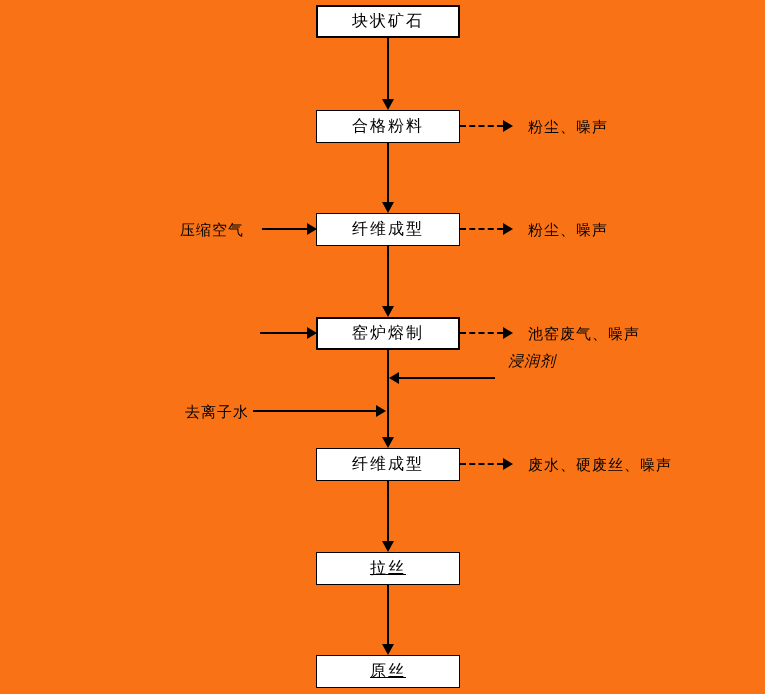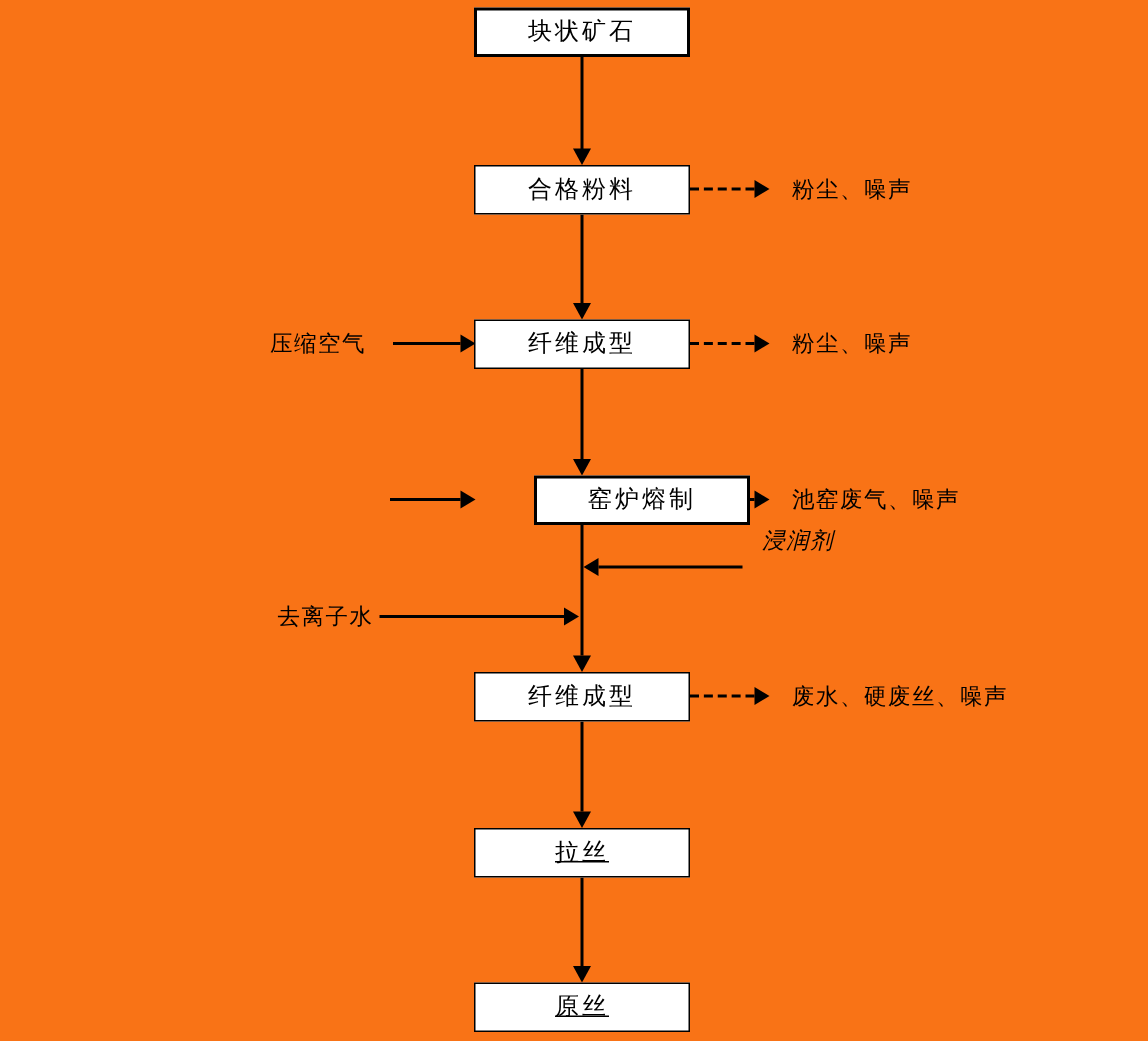--- a/index.html
+++ b/index.html
@@ -50,21 +50,21 @@
   .label.right-align{text-align:left;}
 </style>
 </head>
 <body>
 
 <div id="canvas">
 
   <div class="box thick" style="top:5px;">块状矿石</div>
   <div class="box" style="top:110px;">合格粉料</div>
   <div class="box" style="top:213px;">纤维成型</div>
-  <div class="box thick" style="top:317px;margin-left:40px;">窑炉熔制</div>
+  <div class="box thick" style="top:317px;">窑炉熔制</div>
   <div class="box" style="top:448px;">纤维成型</div>
   <div class="box underlined" style="top:552px;text-align:right;">拉丝</div>
   <div class="box underlined" style="top:655px;">原丝</div>
 
   <div class="vline" style="top:38px;height:62px;"></div>
   <div class="head-down" style="top:99px;"></div>
 
   <div class="vline" style="top:143px;height:59px;"></div>
   <div class="head-down" style="top:202px;"></div>
 

